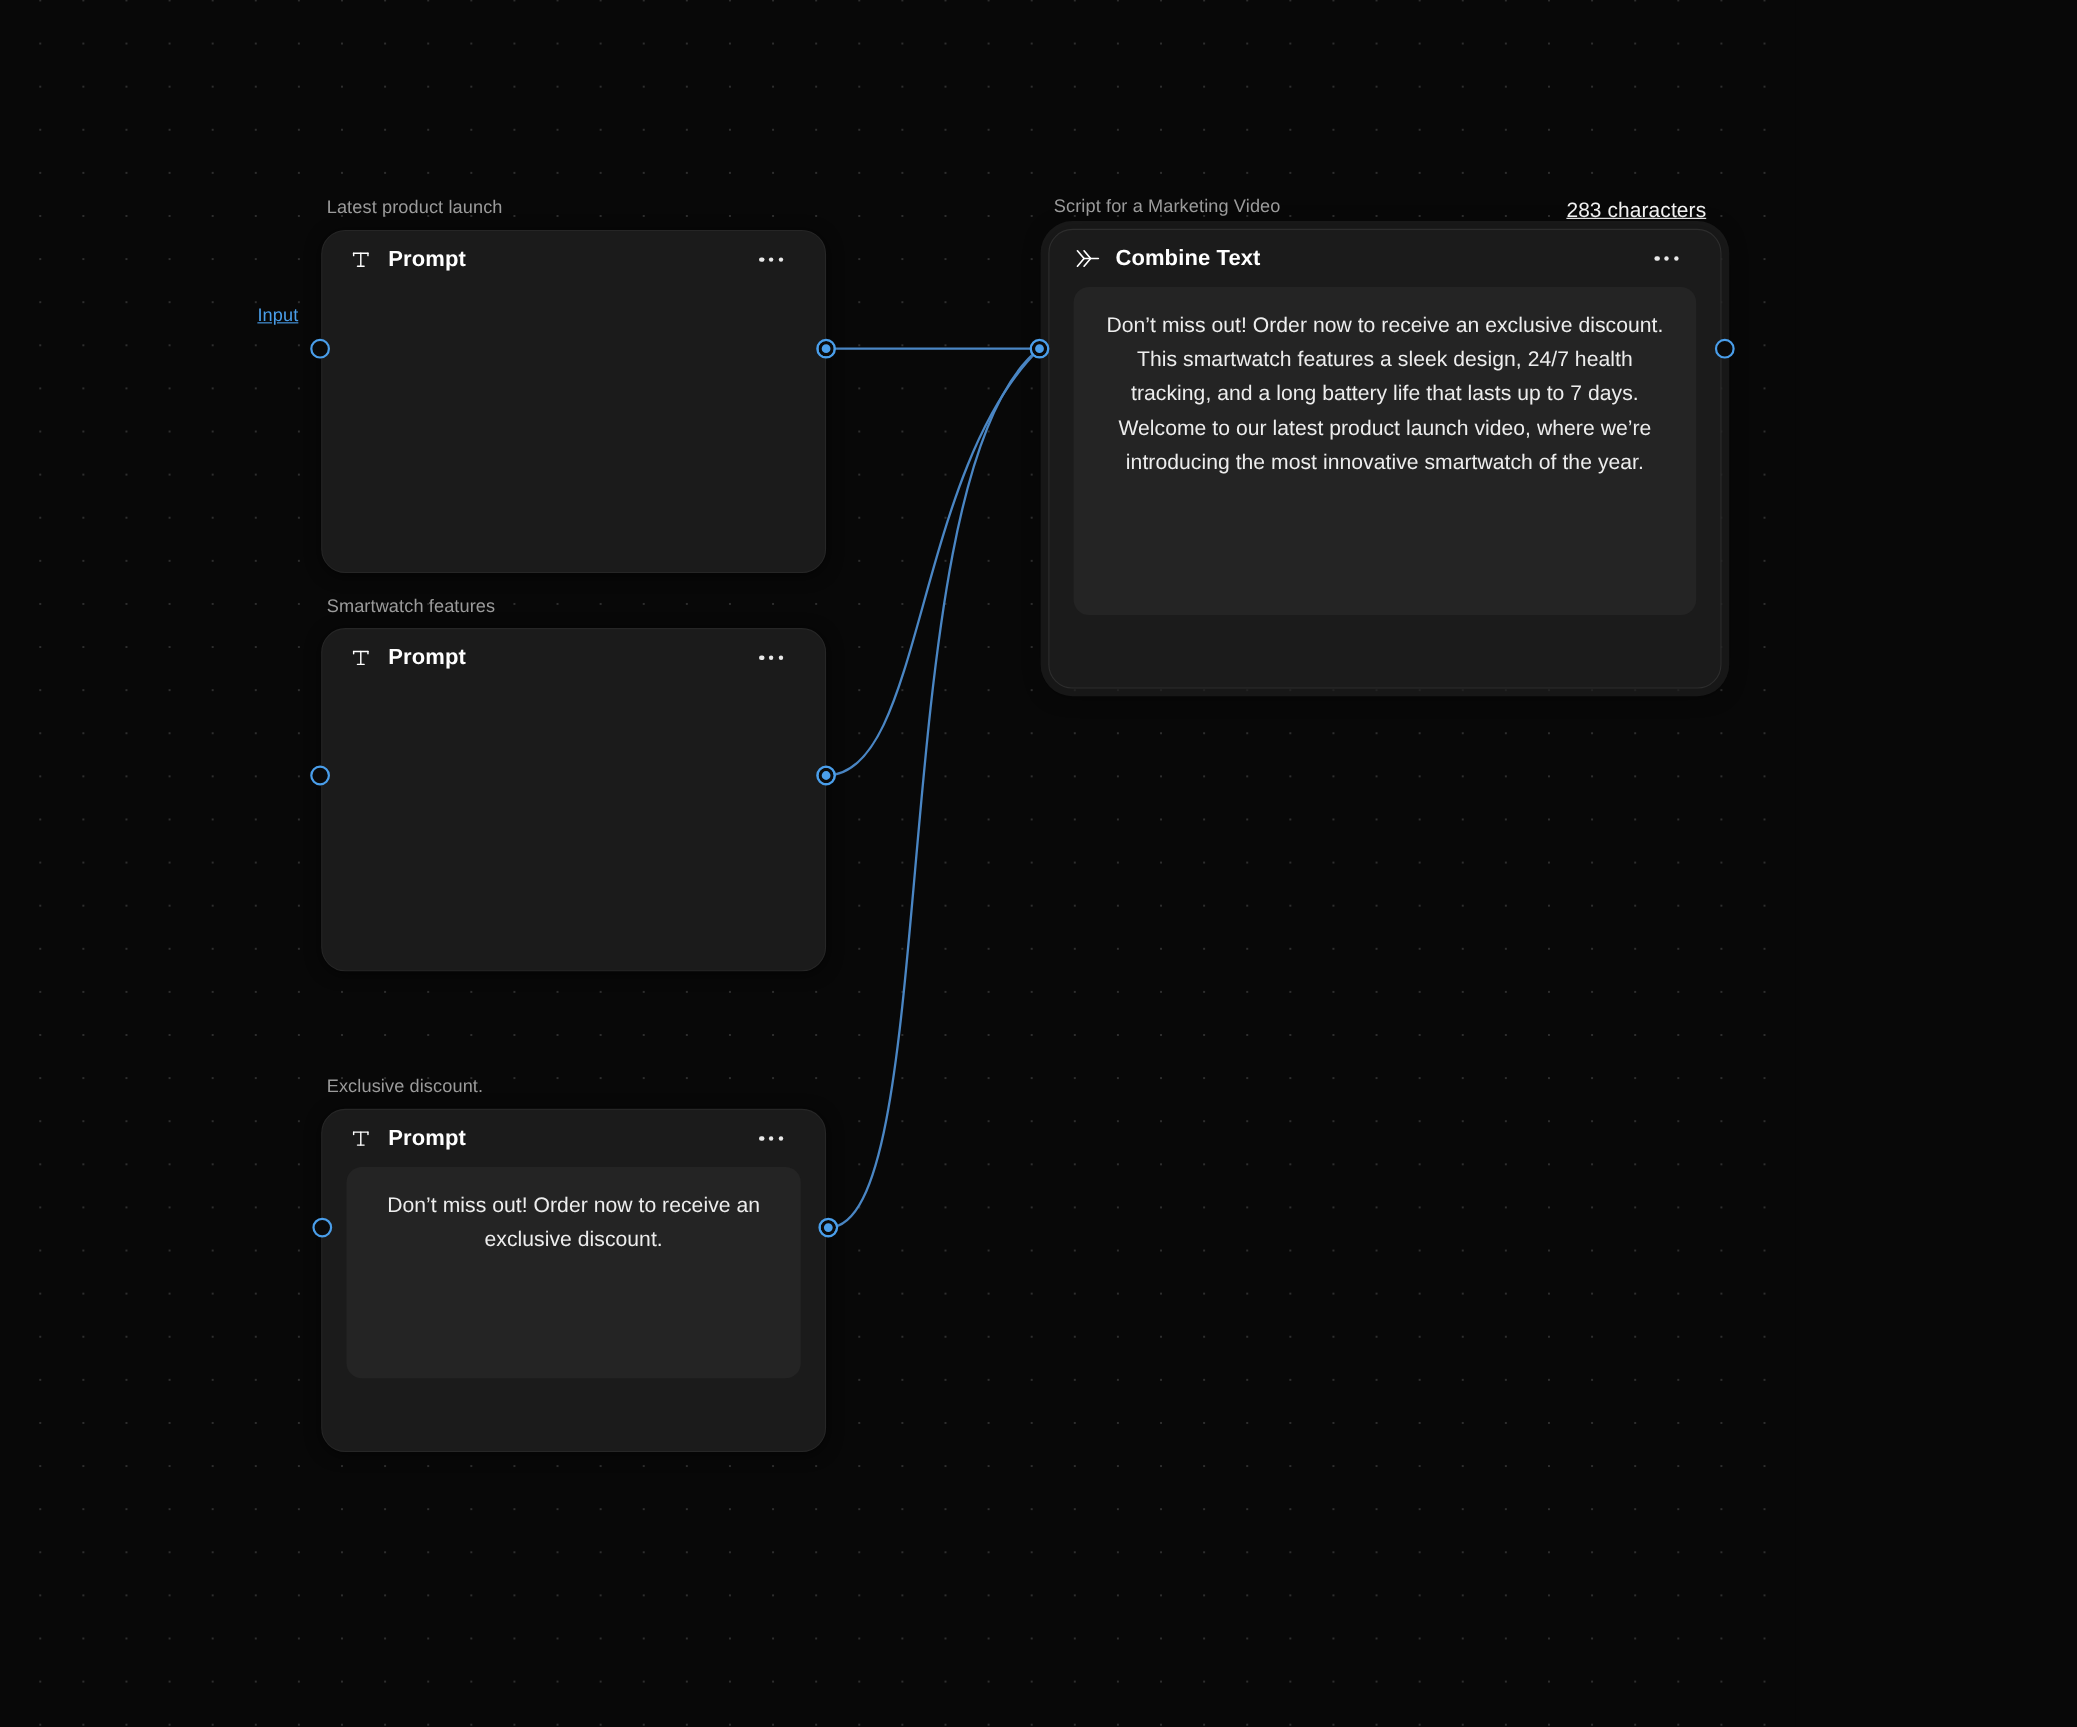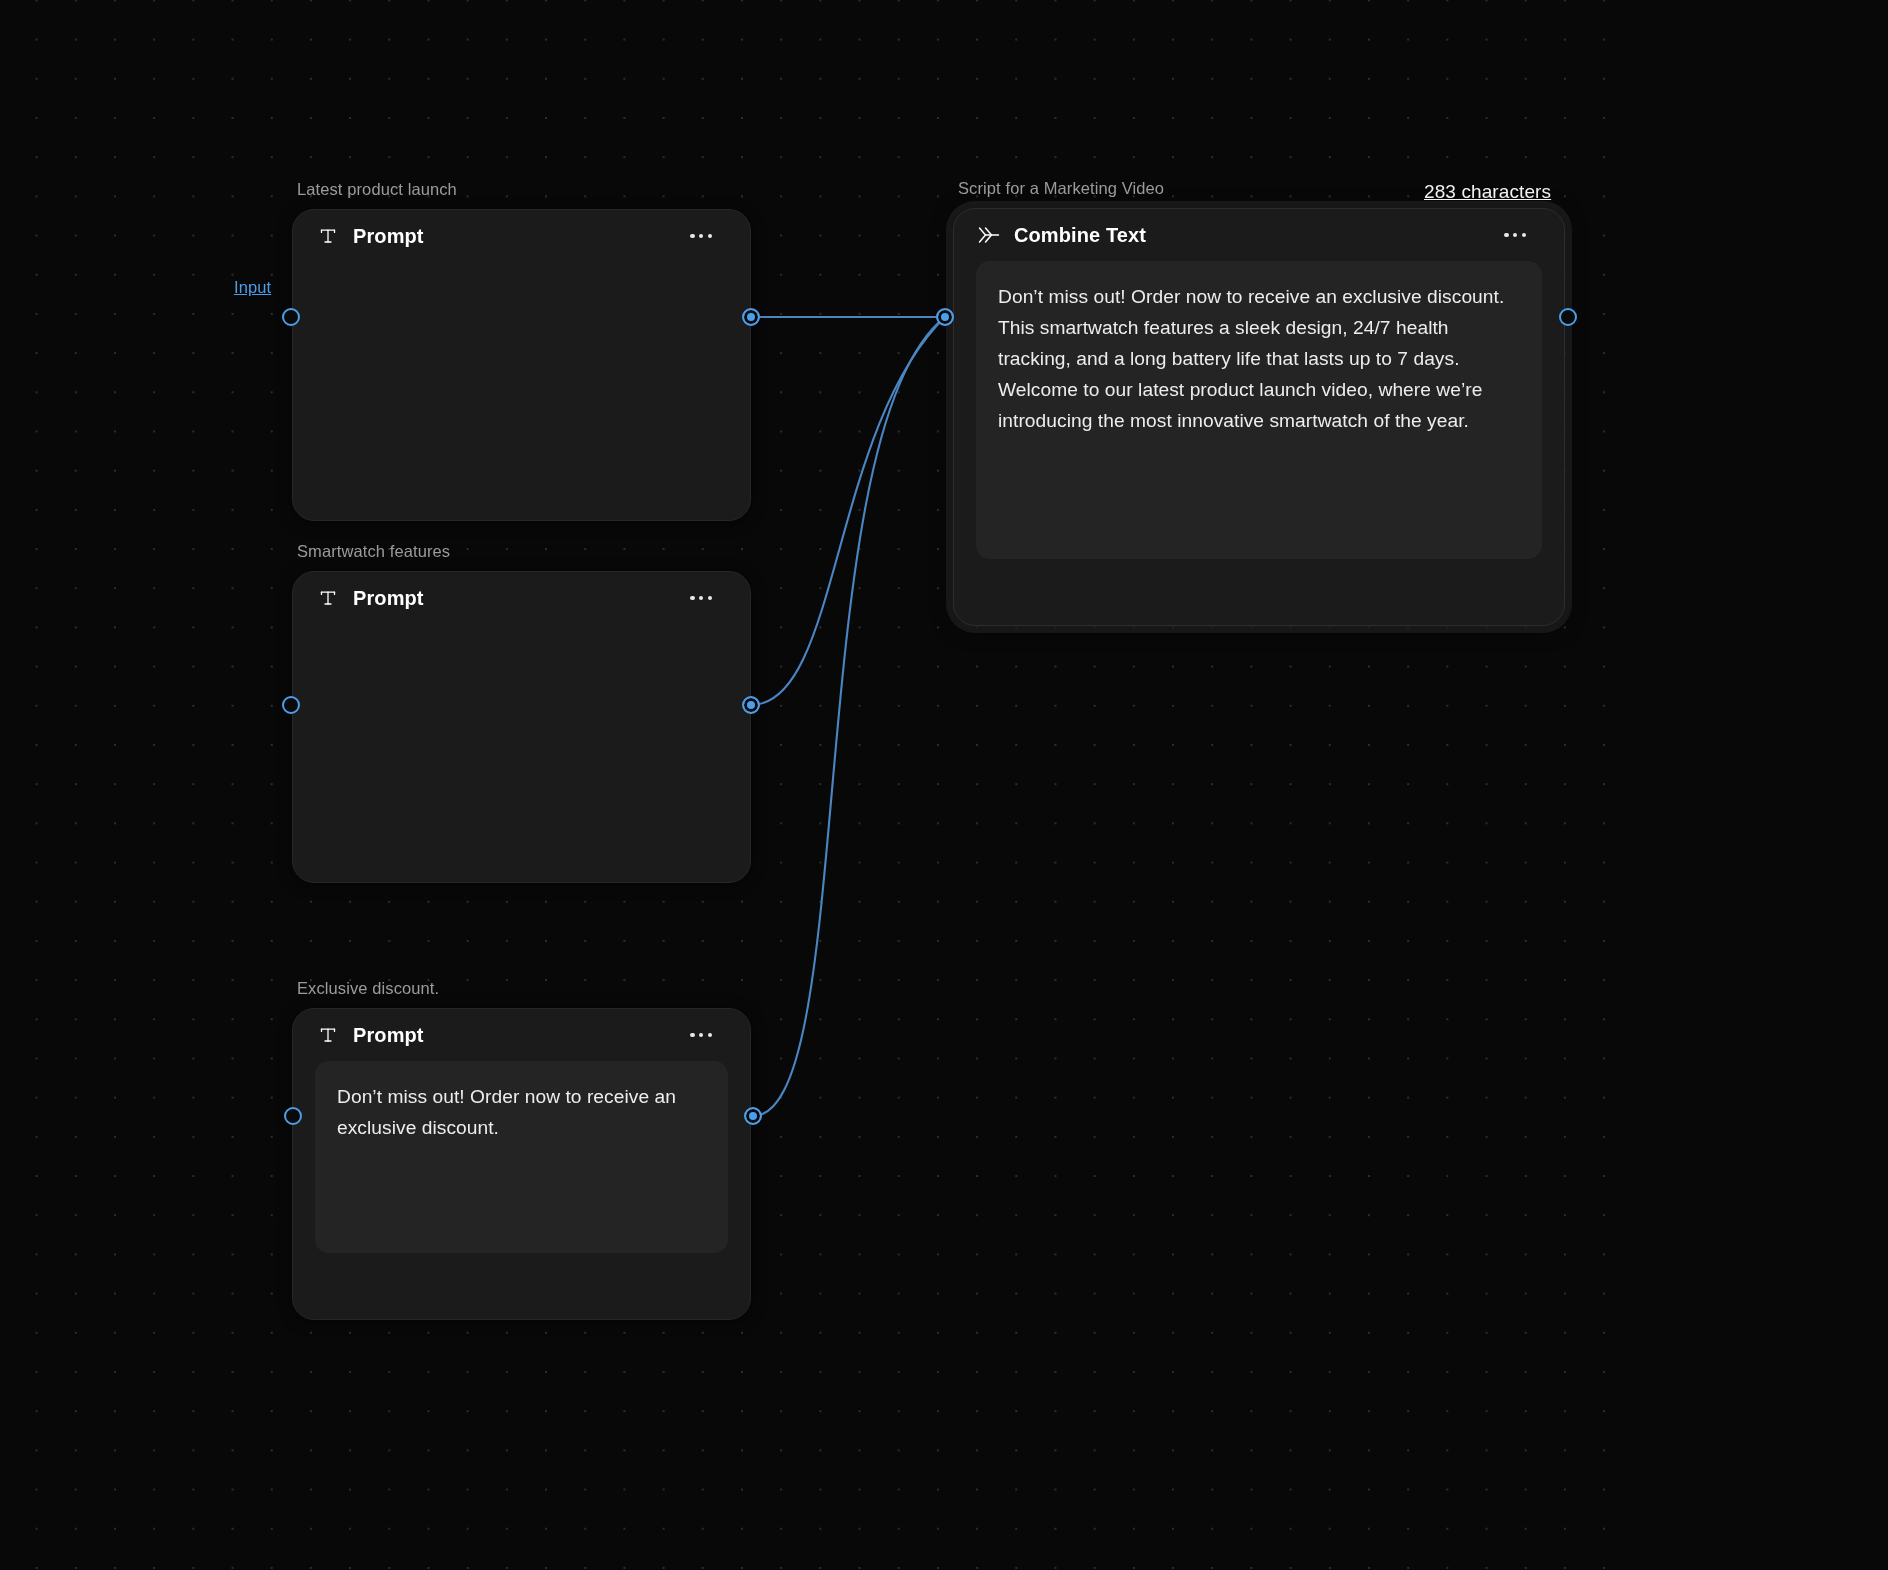--- a/index.html
+++ b/index.html
@@ -14,20 +14,21 @@
   }
 
   #canvas {
     position: relative;
     width: 1632px;
     height: 1570px;
     background-color: #080808;
     background-image: radial-gradient(circle, #2e2e2e 1.1px, transparent 1.2px);
     background-size: 39.2px 39.2px;
     background-position: 17px 20px;
+    text-align: center;
   }
 
   
   #edges {
     position: absolute;
     inset: 0;
     width: 1888px;
     height: 1570px;
     pointer-events: none;
     z-index: 1;

